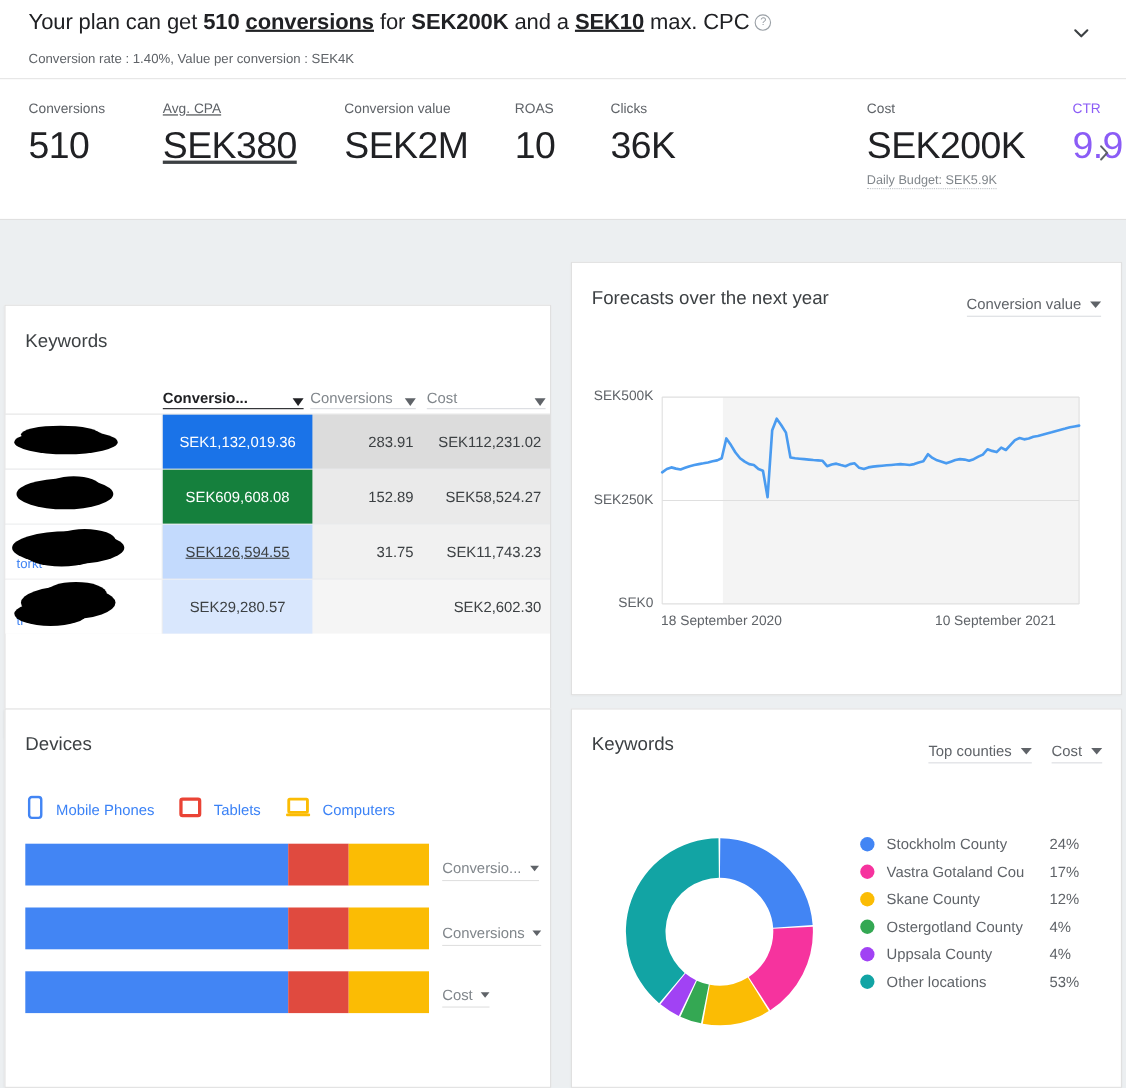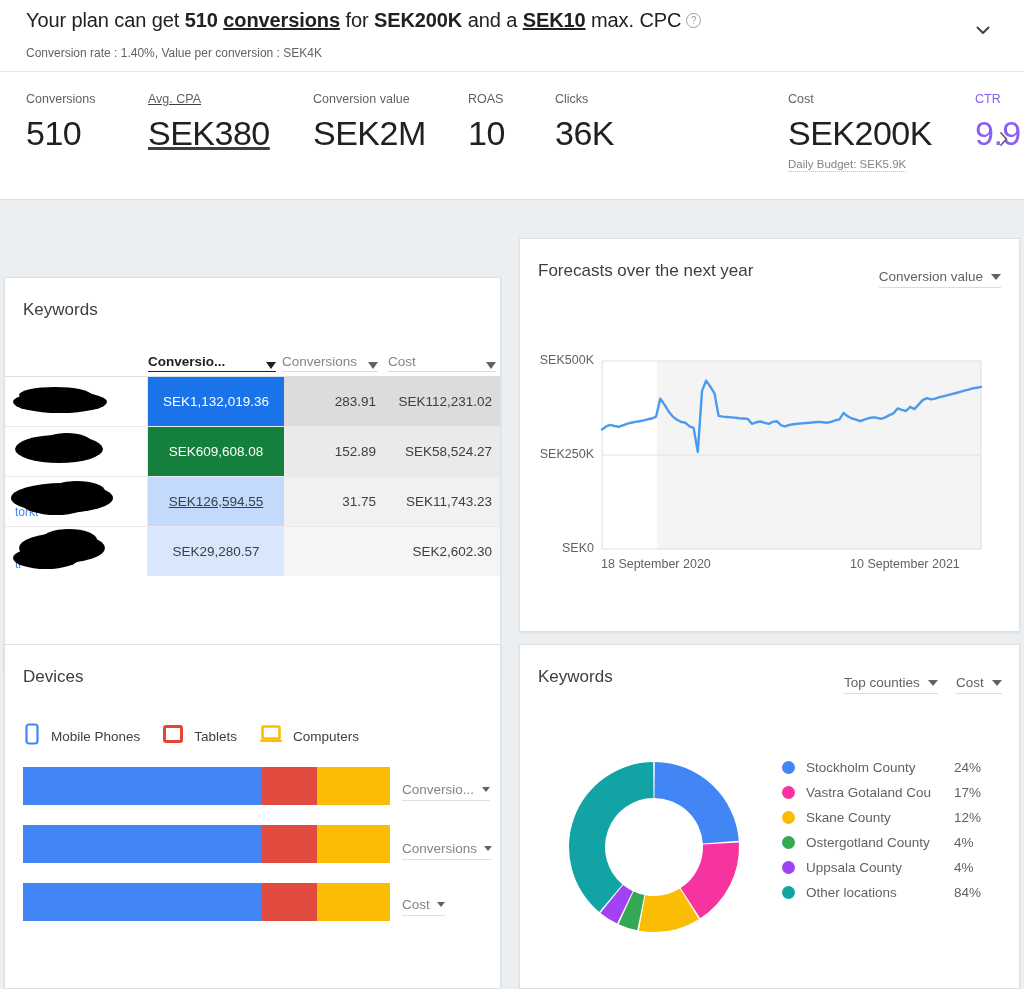--- a/index.html
+++ b/index.html
@@ -133,21 +133,21 @@
   .chart-wrap{position:absolute;left:0;top:0;width:100%;height:100%;}
   .ytick{
     position:absolute;right:calc(100% - 80px);
     font-size:12.5px;color:#5f6368;white-space:nowrap;
   }
   .xtick{position:absolute;font-size:12.5px;color:#5f6368;white-space:nowrap;}
 
   
   .legend-row{position:absolute;left:18px;top:78px;display:flex;align-items:center;gap:0;}
   .legend-item{display:flex;align-items:center;margin-right:22px;}
-  .legend-item .lg-txt{font-size:13.5px;color:#404040;margin-left:10px;white-space:nowrap;}
+  .legend-item .lg-txt{font-size:13.5px;color:#3b82f6;margin-left:10px;white-space:nowrap;}
 
   .bar-row{position:absolute;left:18px;height:38px;}
   .stack{position:absolute;left:0;top:0;height:38px;display:flex;}
   .seg{height:38px;}
   .bar-dd{
     position:absolute;font-size:13.5px;color:#80868b;
     border-bottom:1px solid #e0e0e0;padding-bottom:3px;
     display:flex;align-items:center;cursor:pointer;white-space:nowrap;
   }
   .bar-dd .caret{border-top-color:#5f6368;margin-left:7px;
@@ -393,18 +393,18 @@
           <span class="loc-pct">4%</span>
         </div>
         <div class="loc-item">
           <span class="loc-dot" style="background: rgb(161, 66, 244);"></span>
           <span class="loc-name">Uppsala County</span>
           <span class="loc-pct">4%</span>
         </div>
         <div class="loc-item">
           <span class="loc-dot" style="background: rgb(18, 164, 164);"></span>
           <span class="loc-name">Other locations</span>
-          <span class="loc-pct">84%</span>
+          <span class="loc-pct">53%</span>
         </div>
       </div>
   </div>
 
 </div>
 
 </body></html>

